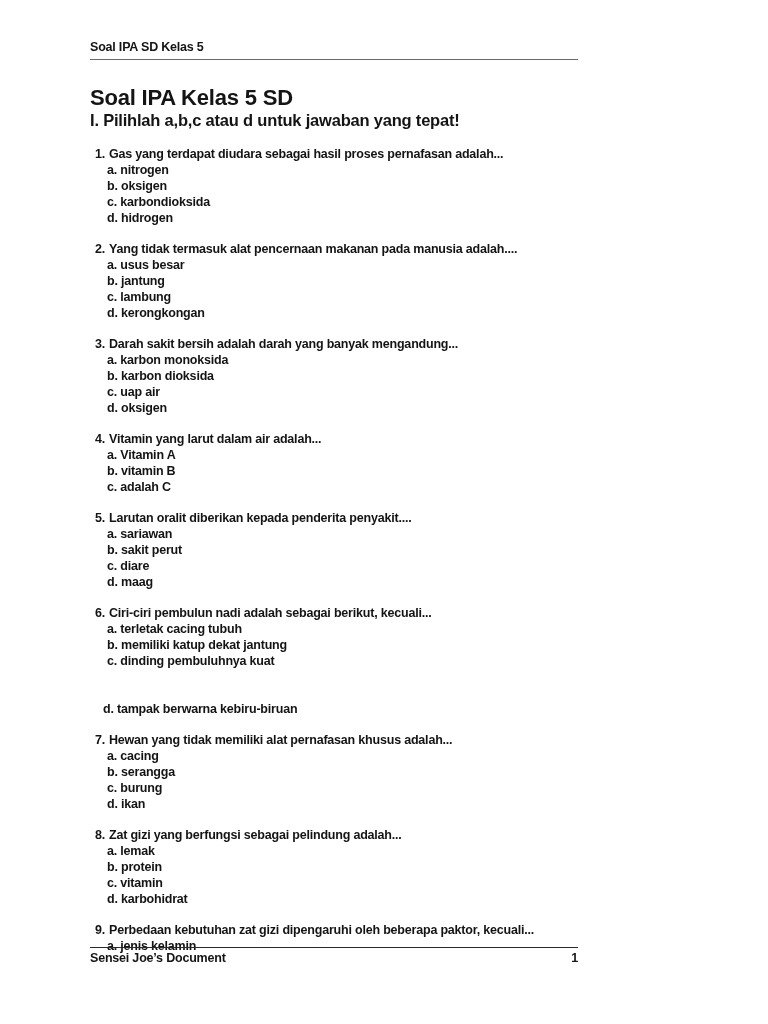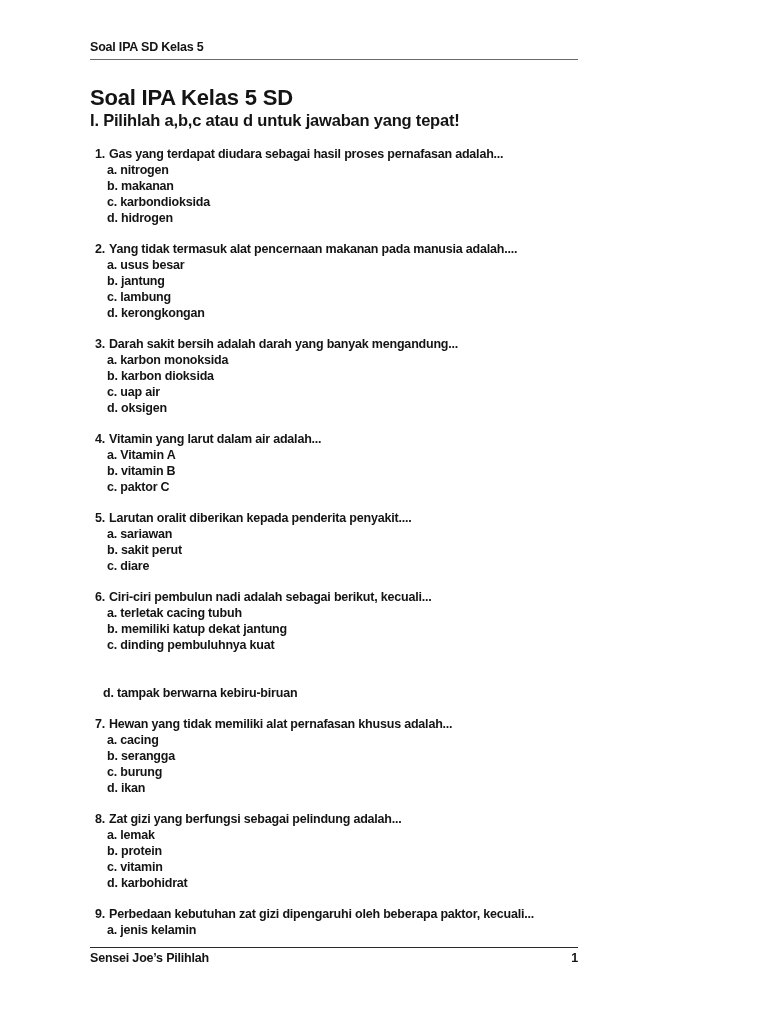--- a/index.html
+++ b/index.html
@@ -98,21 +98,21 @@
   <h1 class="doc-title">Soal IPA Kelas 5 SD</h1>
   <h2 class="doc-instruction">I. Pilihlah a,b,c atau d untuk jawaban yang tepat!</h2>
 
   <div class="questions" id="questions">
       <div class="question">
         <div class="q-line">
           <span class="q-num">1.</span>
           <span class="q-text">Gas yang terdapat diudara sebagai hasil proses pernafasan adalah...</span>
         </div>
         <div class="option">a. nitrogen</div>
-        <div class="option">b. makanan</div>
+        <div class="option">b. oksigen</div>
         <div class="option">c. karbondioksida</div>
         <div class="option">d. hidrogen</div>
       </div>
       <div class="question">
         <div class="q-line">
           <span class="q-num">2.</span>
           <span class="q-text">Yang tidak termasuk alat pencernaan makanan pada manusia adalah....</span>
         </div>
         <div class="option">a. usus besar</div>
         <div class="option">b. jantung</div>
@@ -129,30 +129,31 @@
         <div class="option">c. uap air</div>
         <div class="option">d. oksigen</div>
       </div>
       <div class="question">
         <div class="q-line">
           <span class="q-num">4.</span>
           <span class="q-text">Vitamin yang larut dalam air adalah...</span>
         </div>
         <div class="option">a. Vitamin A</div>
         <div class="option">b. vitamin B</div>
-        <div class="option">c. paktor C</div>
+        <div class="option">c. adalah C</div>
       </div>
       <div class="question">
         <div class="q-line">
           <span class="q-num">5.</span>
           <span class="q-text">Larutan oralit diberikan kepada penderita penyakit....</span>
         </div>
         <div class="option">a. sariawan</div>
         <div class="option">b. sakit perut</div>
         <div class="option">c. diare</div>
+        <div class="option">d. maag</div>
       </div>
       <div class="question">
         <div class="q-line">
           <span class="q-num">6.</span>
           <span class="q-text">Ciri-ciri pembulun nadi adalah sebagai berikut, kecuali...</span>
         </div>
         <div class="option">a. terletak cacing tubuh</div>
         <div class="option">b. memiliki katup dekat jantung</div>
         <div class="option">c. dinding pembuluhnya kuat</div>
         <div class="option outdent">d. tampak berwarna kebiru-biruan</div>
@@ -180,16 +181,16 @@
       <div class="question">
         <div class="q-line">
           <span class="q-num">9.</span>
           <span class="q-text">Perbedaan kebutuhan zat gizi dipengaruhi oleh beberapa paktor, kecuali...</span>
         </div>
         <div class="option">a. jenis kelamin</div>
       </div>
     </div>
 
   <div class="footer">
-    <span>Sensei Joe’s Pilihlah</span>
+    <span>Sensei Joe’s Document</span>
     <span>1</span>
   </div>
 </div>
 
 </body></html>

